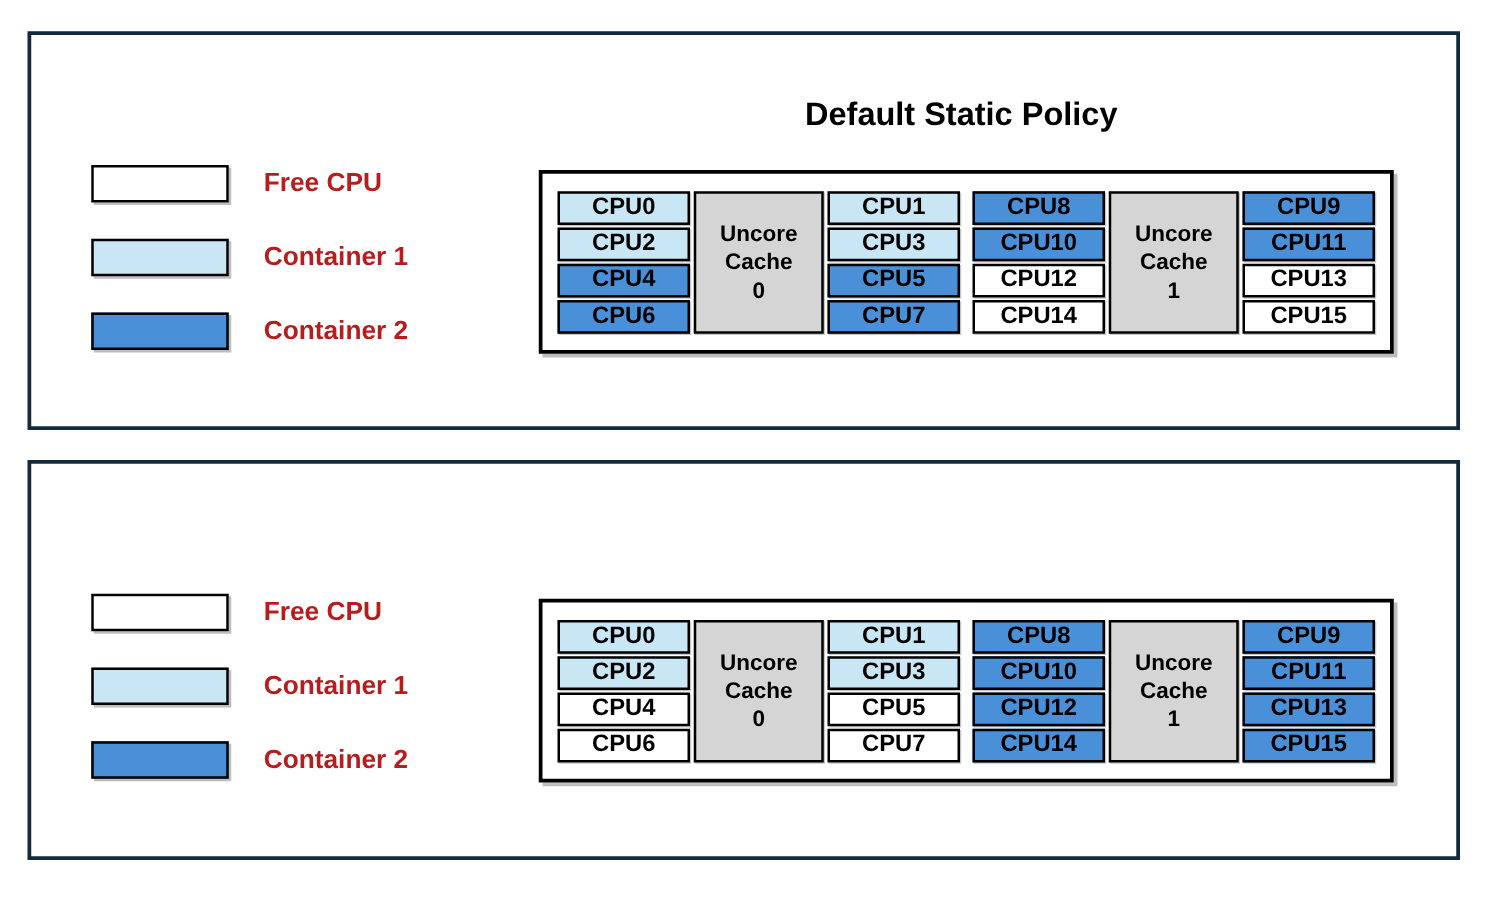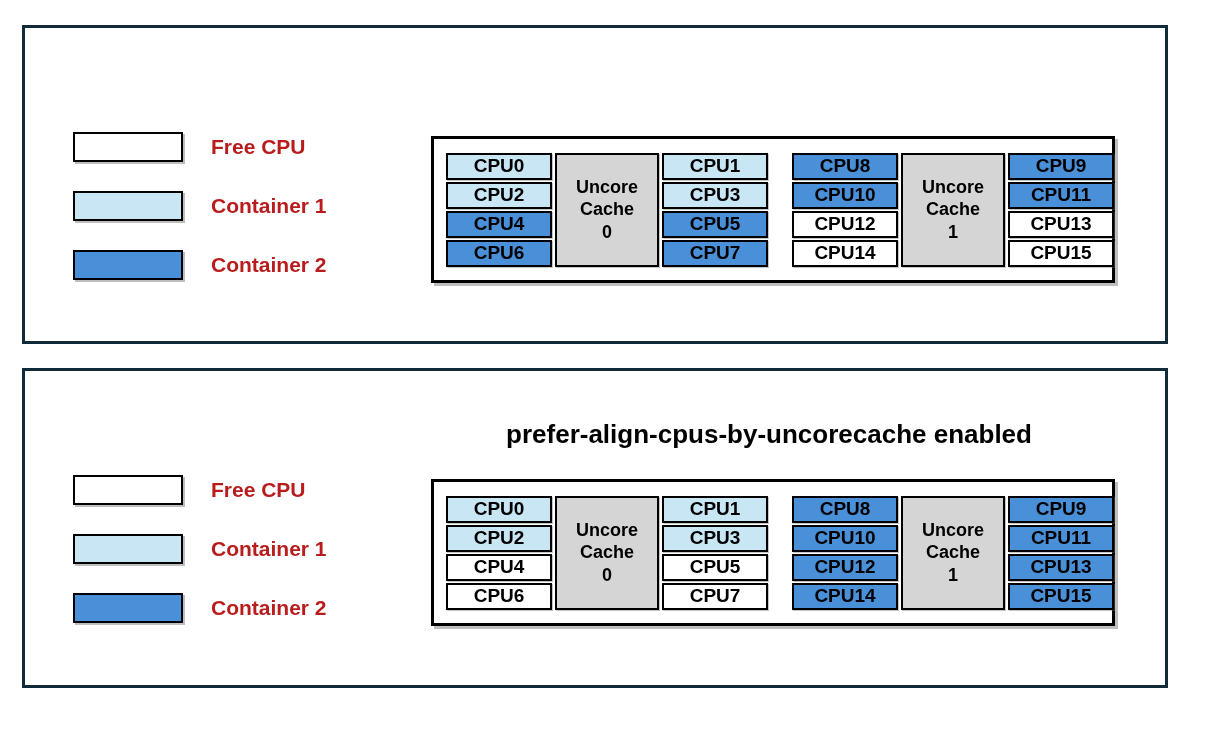--- a/index.html
+++ b/index.html
@@ -78,21 +78,20 @@
     display: flex;
     align-items: center;
     justify-content: center;
     gap: 10px;
     box-shadow: 3px 3px 0 rgba(110,110,110,0.45);
   }
   .uncore-group {
     display: flex;
     gap: 3px;
     align-items: stretch;
-    padding-left: 14px;
   }
   .cpu-col {
     display: flex;
     flex-direction: column;
     gap: 2px;
     width: 106px;
   }
   .cpu-cell {
     height: 27px;
     border: 2px solid #000000;
@@ -120,20 +119,21 @@
     text-align: center;
     box-shadow: 1px 1px 0 rgba(110,110,110,0.4);
   }
 </style>
 </head>
 <body>
 
 <div class="stage">
 
   <div class="panel" id="panel-0" style="border-color: rgb(17, 43, 59);">
+    <div class="panel-title">Default Static Policy</div>
 
     <div class="legend">
       <div class="legend-row">
         <div class="swatch" style="background: rgb(255, 255, 255);"></div>
         <div class="legend-label">Free CPU</div>
       </div>
       <div class="legend-row">
         <div class="swatch" style="background: rgb(201, 230, 245);"></div>
         <div class="legend-label">Container 1</div>
       </div>
@@ -180,21 +180,20 @@
           <div class="cpu-cell" style="background: rgb(74, 144, 217);">CPU9</div>
           <div class="cpu-cell" style="background: rgb(74, 144, 217);">CPU11</div>
           <div class="cpu-cell" style="background: rgb(255, 255, 255);">CPU13</div>
           <div class="cpu-cell" style="background: rgb(255, 255, 255);">CPU15</div>
         </div>
       </div>
     </div>
   </div>
 
   <div class="panel" id="panel-1" style="border-color: rgb(17, 43, 59);">
-    <div class="panel-title">prefer-align-cpus-by-uncorecache enabled</div>
 
     <div class="legend">
       <div class="legend-row">
         <div class="swatch" style="background: rgb(255, 255, 255);"></div>
         <div class="legend-label">Free CPU</div>
       </div>
       <div class="legend-row">
         <div class="swatch" style="background: rgb(201, 230, 245);"></div>
         <div class="legend-label">Container 1</div>
       </div>

